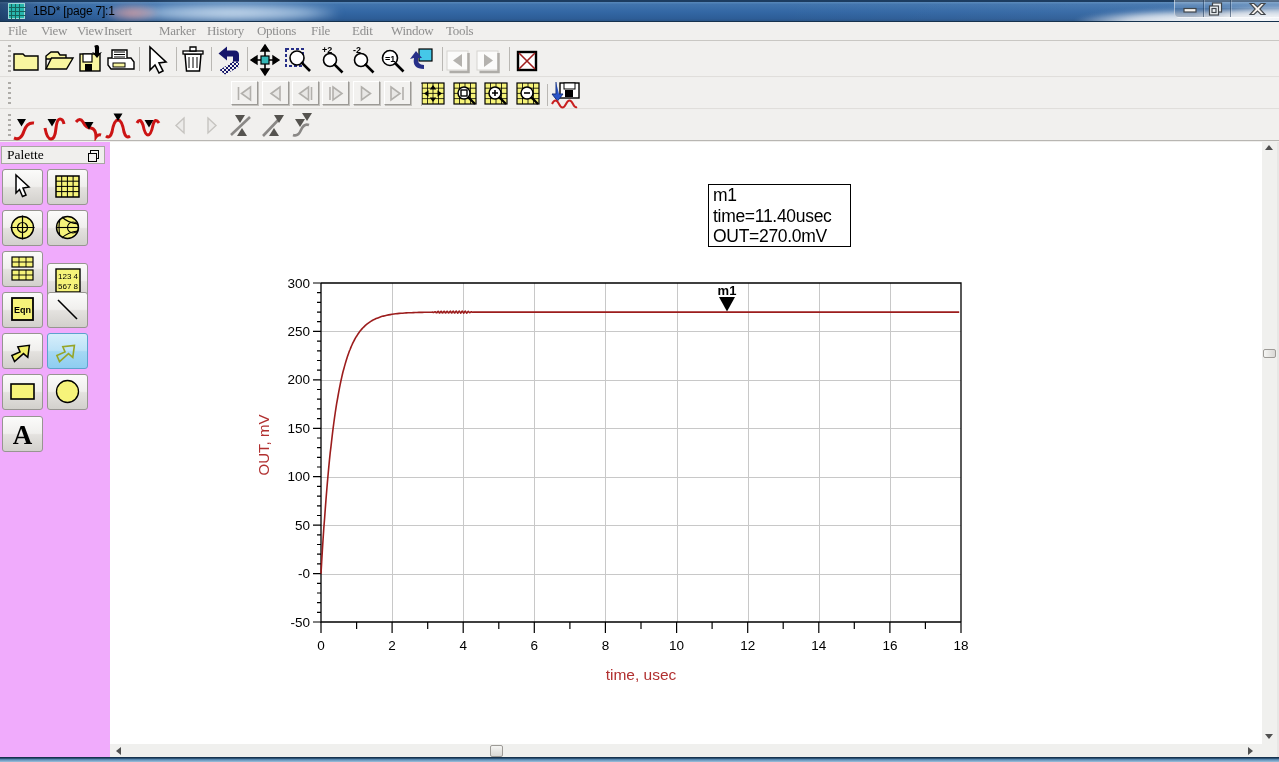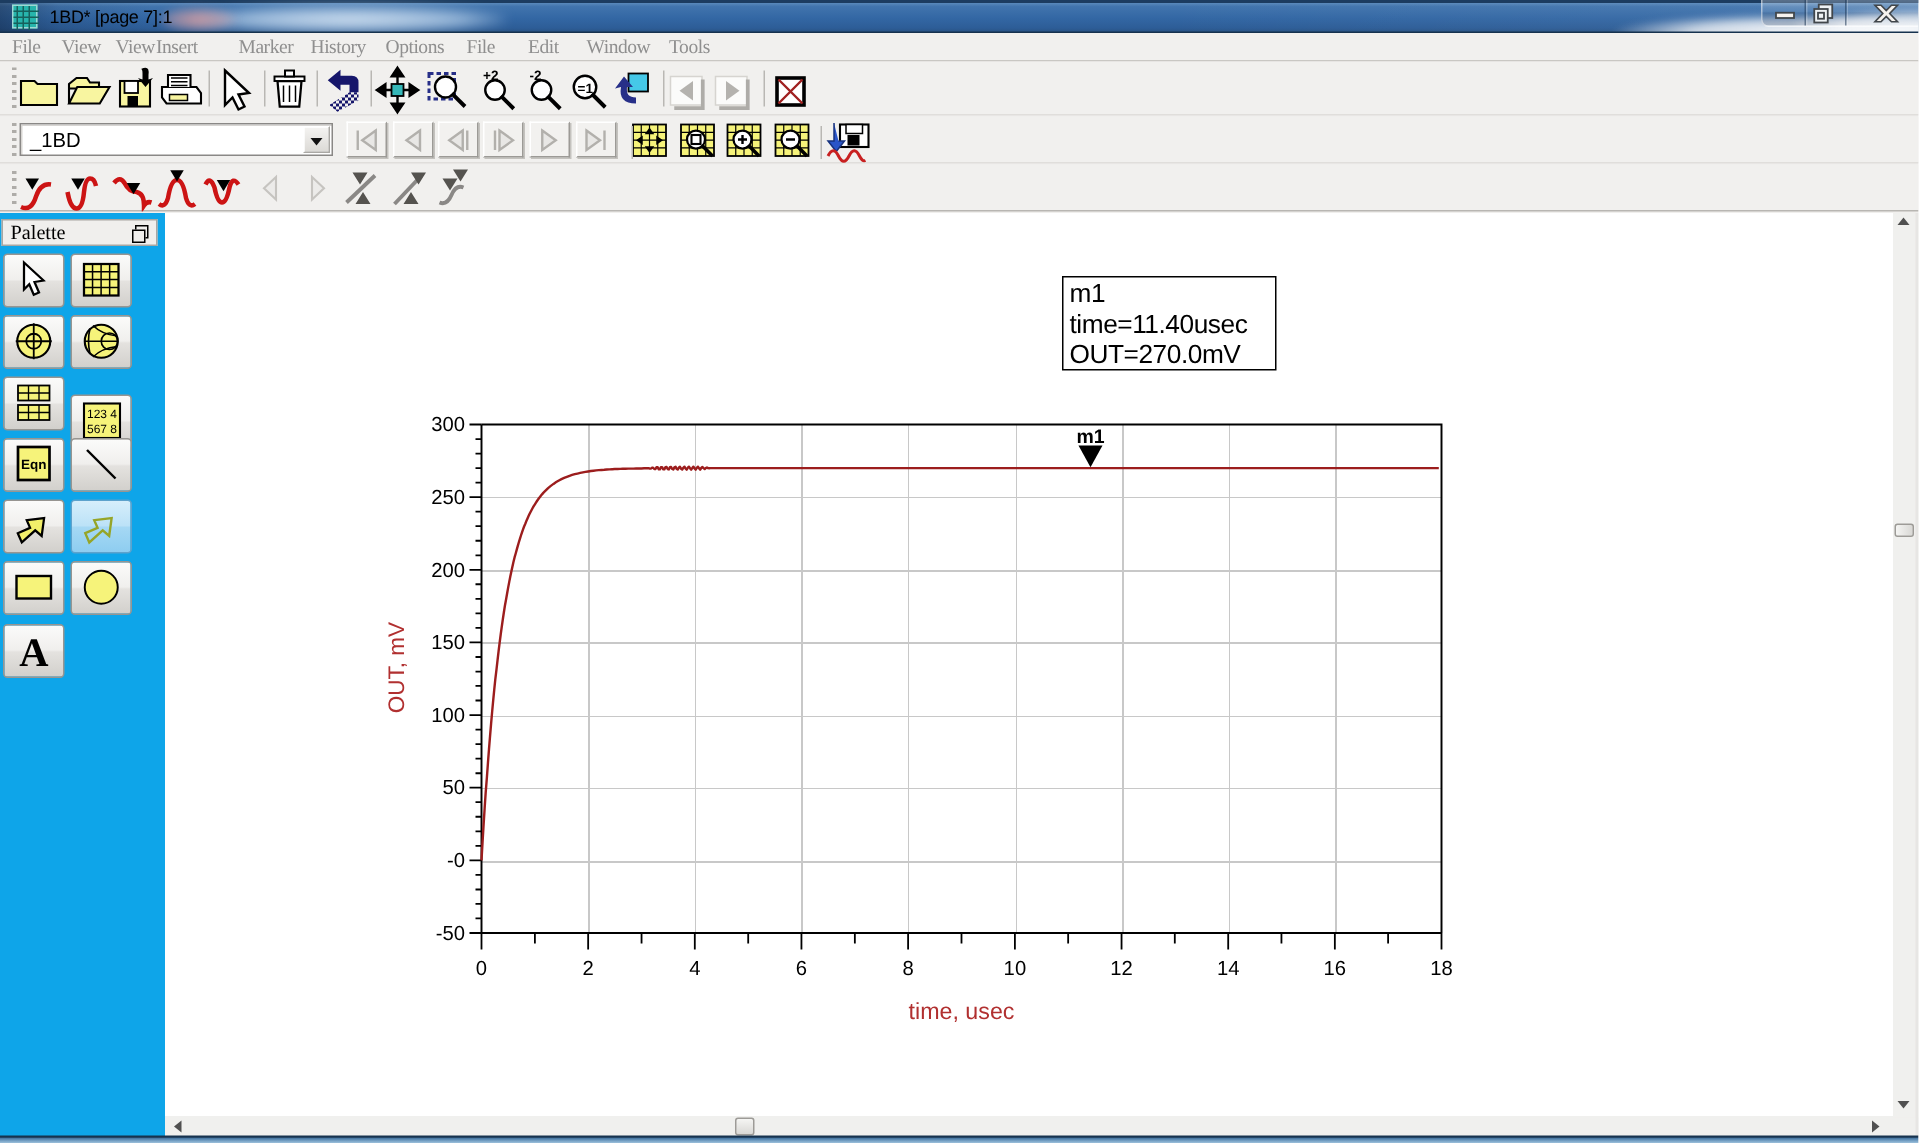--- a/index.html
+++ b/index.html
@@ -31,21 +31,21 @@
 #tb2{top:78px;height:31px;border-bottom:1px solid #e0dedb}
 #tb3{top:110px;height:31px;border-bottom:1px solid #b8b6b2}
 .handle{position:absolute;left:8px;top:4px;bottom:4px;width:3px;
  background:repeating-linear-gradient(180deg,#aeaca8 0,#aeaca8 2px,transparent 2px,transparent 5px)}
 .vsep{position:absolute;top:6px;width:1px;background:#b9b7b3}
 #combo{position:absolute;left:13px;top:4px;width:209px;height:22px;background:#fff;border:1px solid #8a8886;box-shadow:inset 1px 1px 0 #d7d5d2}
 #combo .txt{position:absolute;left:6px;top:3px;font-size:13.5px;color:#000}
 #combo .btn{position:absolute;right:1px;top:1px;width:18px;height:18px;background:linear-gradient(180deg,#f4f3f1,#dcdad6);border:1px solid #aaa8a4;border-top-color:#fff;border-left-color:#fff}
 #combo .btn:after{content:"";position:absolute;left:4px;top:7px;border:4px solid transparent;border-top:5px solid #111}
 .navbtn{position:absolute;top:3px;width:27px;height:24px;background:#f2f1ef;border:1px solid #fff;border-right-color:#9c9a96;border-bottom-color:#9c9a96;box-shadow:1px 1px 0 #c4c2be}
-#palette{position:absolute;left:0;top:142px;width:132px;height:616px;background:#0ea5e9;border-right:1px solid #898783}
+#palette{position:absolute;left:0;top:142px;width:132px;height:616px;background:#f0abfc;border-right:1px solid #898783}
 #pal-head{position:absolute;left:1px;top:4px;width:104px;height:18px;background:#f0efed;border:1px solid #a8a6a2;
  font-family:"Liberation Serif",serif;font-size:13.5px;color:#000}
 #pal-head .t{position:absolute;left:5px;top:0px}
 #pal-head .dock{position:absolute;right:5px;top:3px;width:9px;height:9px;border:1px solid #000;background:#f0efed}
 #pal-head .dock:before{content:"";position:absolute;left:-3px;top:2px;width:7px;height:7px;border:1px solid #000;background:#f0efed}
 .pbtn{position:absolute;width:41px;height:36px;border:1px solid #979591;border-radius:3px;
  background:linear-gradient(180deg,#fbfbfa 0%,#f0efed 48%,#e4e2df 52%,#d2d0cc 100%)}
 .pbtn.sel{background:linear-gradient(180deg,#d6eefb 0%,#bce2f7 48%,#a5d8f4 52%,#8ecdf0 100%);border-color:#5da2cc}
 #main{position:absolute;left:110px;top:142px;width:1152px;height:602px;background:#fff}
 #mbox{position:absolute;left:708px;top:184px;width:143px;height:63px;background:#fff;border:1px solid #000;color:#000;font-size:17.5px;line-height:20.5px;padding:0px 0 0 4px;letter-spacing:-0.3px}
@@ -184,24 +184,20 @@
     </svg>
 <div class="vsep" style="left:139px;height:24px"></div>
 <div class="vsep" style="left:176px;height:24px"></div>
 <div class="vsep" style="left:211px;height:24px"></div>
 <div class="vsep" style="left:247px;height:24px"></div>
 <div class="vsep" style="left:442px;height:24px"></div>
 <div class="vsep" style="left:509px;height:24px"></div>
   </div>
 <div class="tbrow" id="tb2">
     <div class="handle"></div>
-  <div id="combo">
-      <span class="txt">_1BD</span>
-      <span class="btn"></span>
-    </div>
     <div class="navbtn" style="left:231px"></div>
     <div class="navbtn" style="left:262px"></div>
     <div class="navbtn" style="left:292px"></div>
     <div class="navbtn" style="left:322px"></div>
     <div class="navbtn" style="left:353px"></div>
     <div class="navbtn" style="left:384px"></div>
     <svg width="600" height="31" viewBox="0 0 600 31" style="position:absolute;left:0;top:0">
       <g transform="translate(0,3)">
         <path d="M238.5 6 v13" stroke="#b2b0ac" stroke-width="1.6" fill="#e8e7e5"></path>
         <path d="M250.5 6 L241.5 12.5 L250.5 19 Z" stroke="#b2b0ac" stroke-width="1.6" fill="#e8e7e5"></path>

